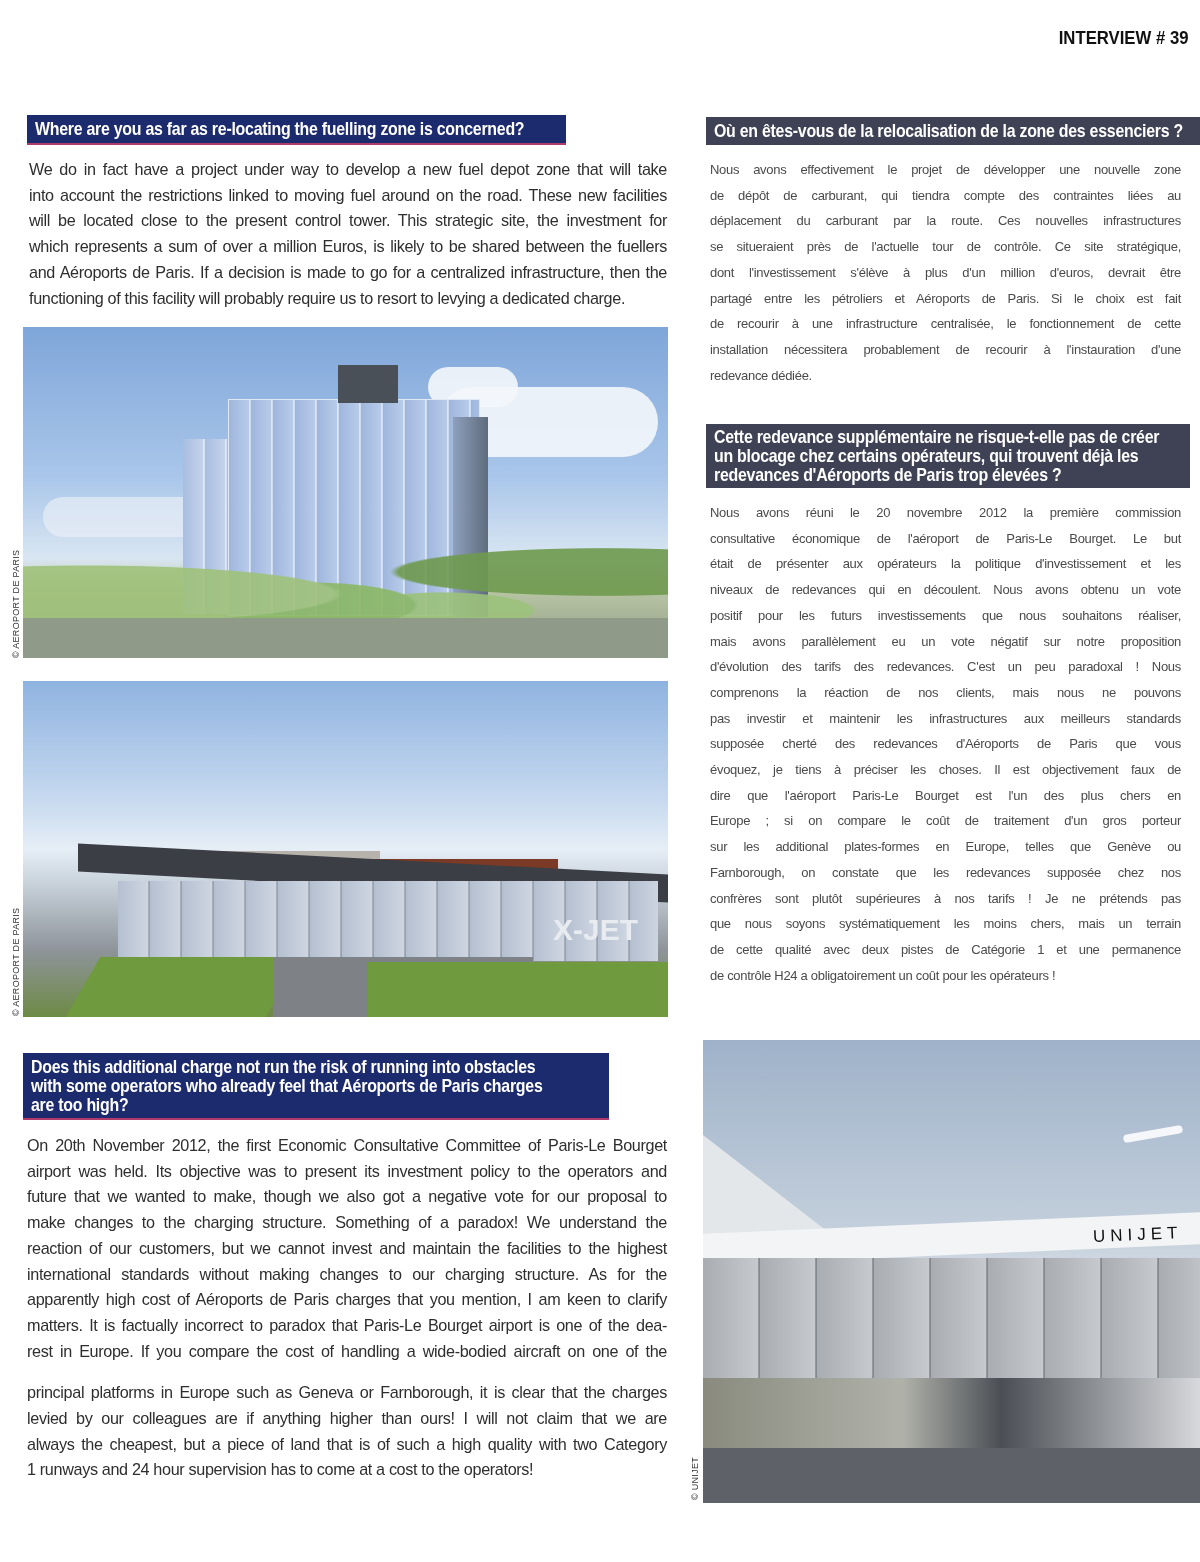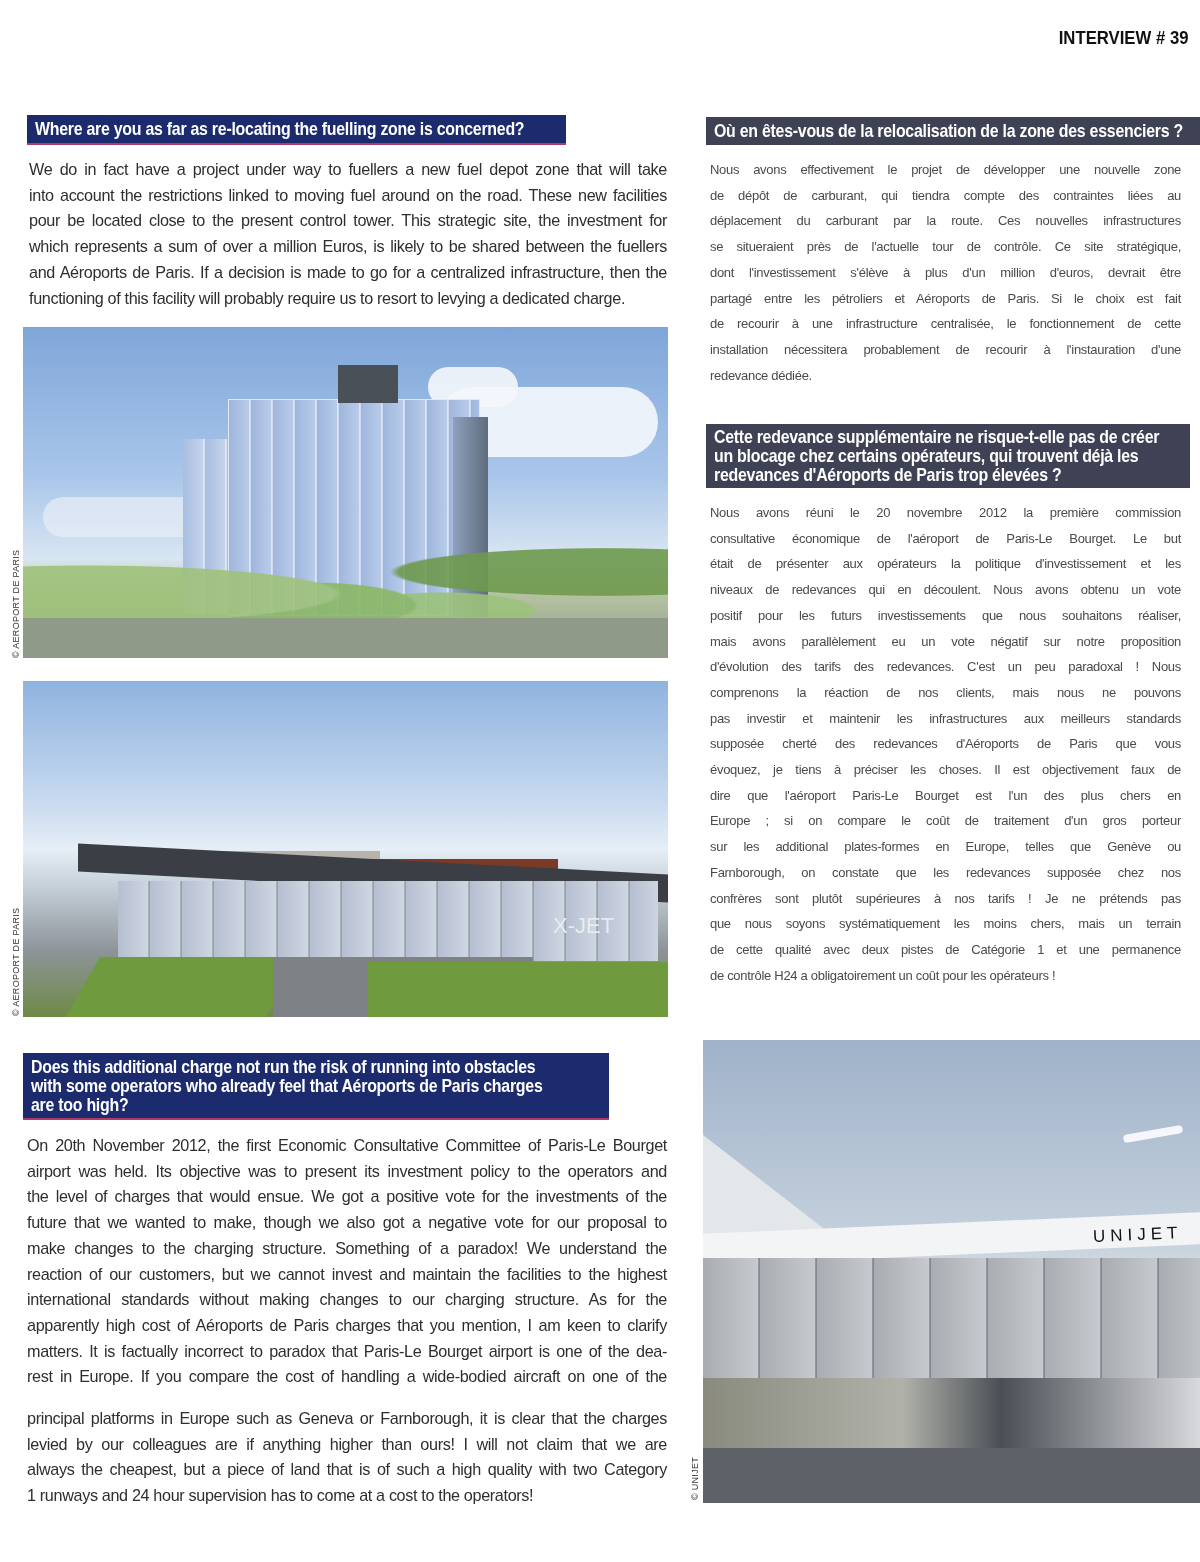--- a/index.html
+++ b/index.html
@@ -42,21 +42,21 @@
   .p2 { left:23px; top:681px; width:645px; height:336px;
         background:linear-gradient(180deg,#8fb3e0 0%,#c6d9ef 35%,#e6eef6 50%,#c9d3dc 60%,#8e949a 80%,#6d8a45 100%); }
   .p2 .roof { position:absolute; left:55px; top:178px; width:590px; height:28px; background:#3b3e45; transform:skewY(3deg);}
   .p2 .glass { position:absolute; left:95px; top:200px; width:540px; height:80px;
         background:repeating-linear-gradient(90deg,#b4bfd0 0px,#cfd6e2 30px,#7b8594 31px,#b4bfd0 32px);}
   .p2 .rust { position:absolute; left:345px; top:178px; width:190px; height:37px; background:#7a3a26;}
   .p2 .top { position:absolute; left:177px; top:170px; width:180px; height:25px; background:#b7b2ab;}
   .p2 .lawn-l { position:absolute; left:60px; bottom:0; width:200px; height:60px; background:#6f9b3e; transform:skewX(-30deg);}
   .p2 .road { position:absolute; left:250px; bottom:0; width:260px; height:60px; background:#7e8186;}
   .p2 .lawn-r { position:absolute; right:0; bottom:0; width:300px; height:55px; background:#6f9b3e;}
-  .p2 .logo { position:absolute; left:530px; top:232px; color:#e8ecf0; font-weight:normal; font-size:22px;}
+  .p2 .logo { position:absolute; left:530px; top:232px; color:#e8ecf0; font-weight:bold; font-size:30px;}
   
   .p3 { left:703px; top:1040px; width:497px; height:463px;
         background:linear-gradient(180deg,#9fb2c9 0%,#c2cedb 40%,#e0e5ea 60%,#b0b5ba 80%,#6d7178 100%); }
   .p3 .bldg-old { position:absolute; left:0; top:95px; width:165px; height:160px; background:#e4e7ea;
         clip-path:polygon(0 0,100% 80%,100% 100%,0 100%);}
   .p3 .band { position:absolute; left:0; top:183px; width:497px; height:32px; background:#f3f4f5; transform:skewY(-2.5deg);}
   .p3 .facade { position:absolute; left:0; top:218px; width:497px; height:120px;
         background:repeating-linear-gradient(90deg,#a9adb2 0px,#c6cacf 55px,#5f656c 56px,#a9adb2 57px);}
   .p3 .lower { position:absolute; left:0; top:338px; width:497px; height:75px;
         background:linear-gradient(90deg,#8a8b7e 0%,#b0b2aa 40%,#4b4f55 60%,#d7d9dc 100%);}
@@ -67,23 +67,23 @@
 </style>
 </head>
 <body>
 
 <div class="page-header">INTERVIEW # 39</div>
 
 <div class="q-en" style="left:27px; top:115px; width:539px;">
   <span>Where are you as far as re-locating the fuelling zone is concerned?</span>
 </div>
 <div class="body-en" id="en-a1" style="left:29px; top:157px; width:638px;">
-    <div style="text-align: justify; text-align-last: justify; white-space: nowrap;">We do in fact have a project under way to fuellers a new fuel depot zone that will take</div>
+    <div style="text-align: justify; text-align-last: justify; white-space: nowrap;">We do in fact have a project under way to develop a new fuel depot zone that will take</div>
     <div style="text-align: justify; text-align-last: justify; white-space: nowrap;">into account the restrictions linked to moving fuel around on the road.  These new facilities</div>
-    <div style="text-align: justify; text-align-last: justify; white-space: nowrap;">pour be located close to the present control tower.  This strategic site, the investment for</div>
+    <div style="text-align: justify; text-align-last: justify; white-space: nowrap;">will be located close to the present control tower.  This strategic site, the investment for</div>
     <div style="text-align: justify; text-align-last: justify; white-space: nowrap;">which represents a sum of over a million Euros, is likely to be shared between the fuellers</div>
     <div style="text-align: justify; text-align-last: justify; white-space: nowrap;">and Aéroports de Paris.  If a decision is made to go for a centralized infrastructure, then the</div>
     <div style="text-align: left; text-align-last: left; white-space: nowrap;">functioning of this facility will probably require us to resort to levying a dedicated charge.</div>
   </div>
 
 <div class="q-fr" style="left:706px; top:117px; width:504px;">
   <span>Où en êtes-vous de la relocalisation de la zone des essenciers ?</span>
 </div>
 <div class="body-fr" id="fr-a1" style="left:710px; top:157px; width:471px;">
     <div style="text-align: justify; text-align-last: justify; white-space: nowrap;">Nous avons effectivement le projet de développer une nouvelle zone</div>
@@ -150,21 +150,20 @@
 <div class="credit" style="left:11px; top:1016px;">© AEROPORT DE PARIS</div>
 
 <div class="q-en" id="en-q2" style="left:23px; top:1053px; width:586px; padding-top:4px; padding-bottom:4px;">
     <span>Does this additional charge not run the risk of running into obstacles</span>
     <span>with some operators who already feel that Aéroports de Paris charges</span>
     <span>are too high?</span>
   </div>
 <div class="body-en" id="en-a2" style="left:27px; top:1133px; width:640px;">
     <div style="text-align: justify; text-align-last: justify; white-space: nowrap;">On 20th November 2012, the first Economic Consultative Committee of Paris-Le Bourget</div>
     <div style="text-align: justify; text-align-last: justify; white-space: nowrap;">airport was held.  Its objective was to present its investment policy to the operators and</div>
-    <div style="text-align: justify; text-align-last: justify; white-space: nowrap;">the level of charges that would ensue.  We got a positive vote for the investments of the</div>
     <div style="text-align: justify; text-align-last: justify; white-space: nowrap;">future that we wanted to make, though we also got a negative vote for our proposal to</div>
     <div style="text-align: justify; text-align-last: justify; white-space: nowrap;">make changes to the charging structure.  Something of a paradox!  We understand the</div>
     <div style="text-align: justify; text-align-last: justify; white-space: nowrap;">reaction of our customers, but we cannot invest and maintain the facilities to the highest</div>
     <div style="text-align: justify; text-align-last: justify; white-space: nowrap;">international standards without making changes to our charging structure.  As for the</div>
     <div style="text-align: justify; text-align-last: justify; white-space: nowrap;">apparently high cost of Aéroports de Paris charges that you mention, I am keen to clarify</div>
     <div style="text-align: justify; text-align-last: justify; white-space: nowrap;">matters.  It is factually incorrect to paradox that Paris-Le Bourget airport is one of the dea-</div>
     <div style="text-align: justify; text-align-last: justify; white-space: nowrap;">rest in Europe.  If you compare the cost of handling a wide-bodied aircraft on one of the</div>
     <div style="text-align: justify; text-align-last: justify; white-space: nowrap; margin-top: 16px;">principal platforms in Europe such as Geneva or Farnborough, it is clear that the charges</div>
     <div style="text-align: justify; text-align-last: justify; white-space: nowrap;">levied by our colleagues are if anything higher than ours!  I will not claim that we are</div>
     <div style="text-align: justify; text-align-last: justify; white-space: nowrap;">always the cheapest, but a piece of land that is of such a high quality with two Category</div>

